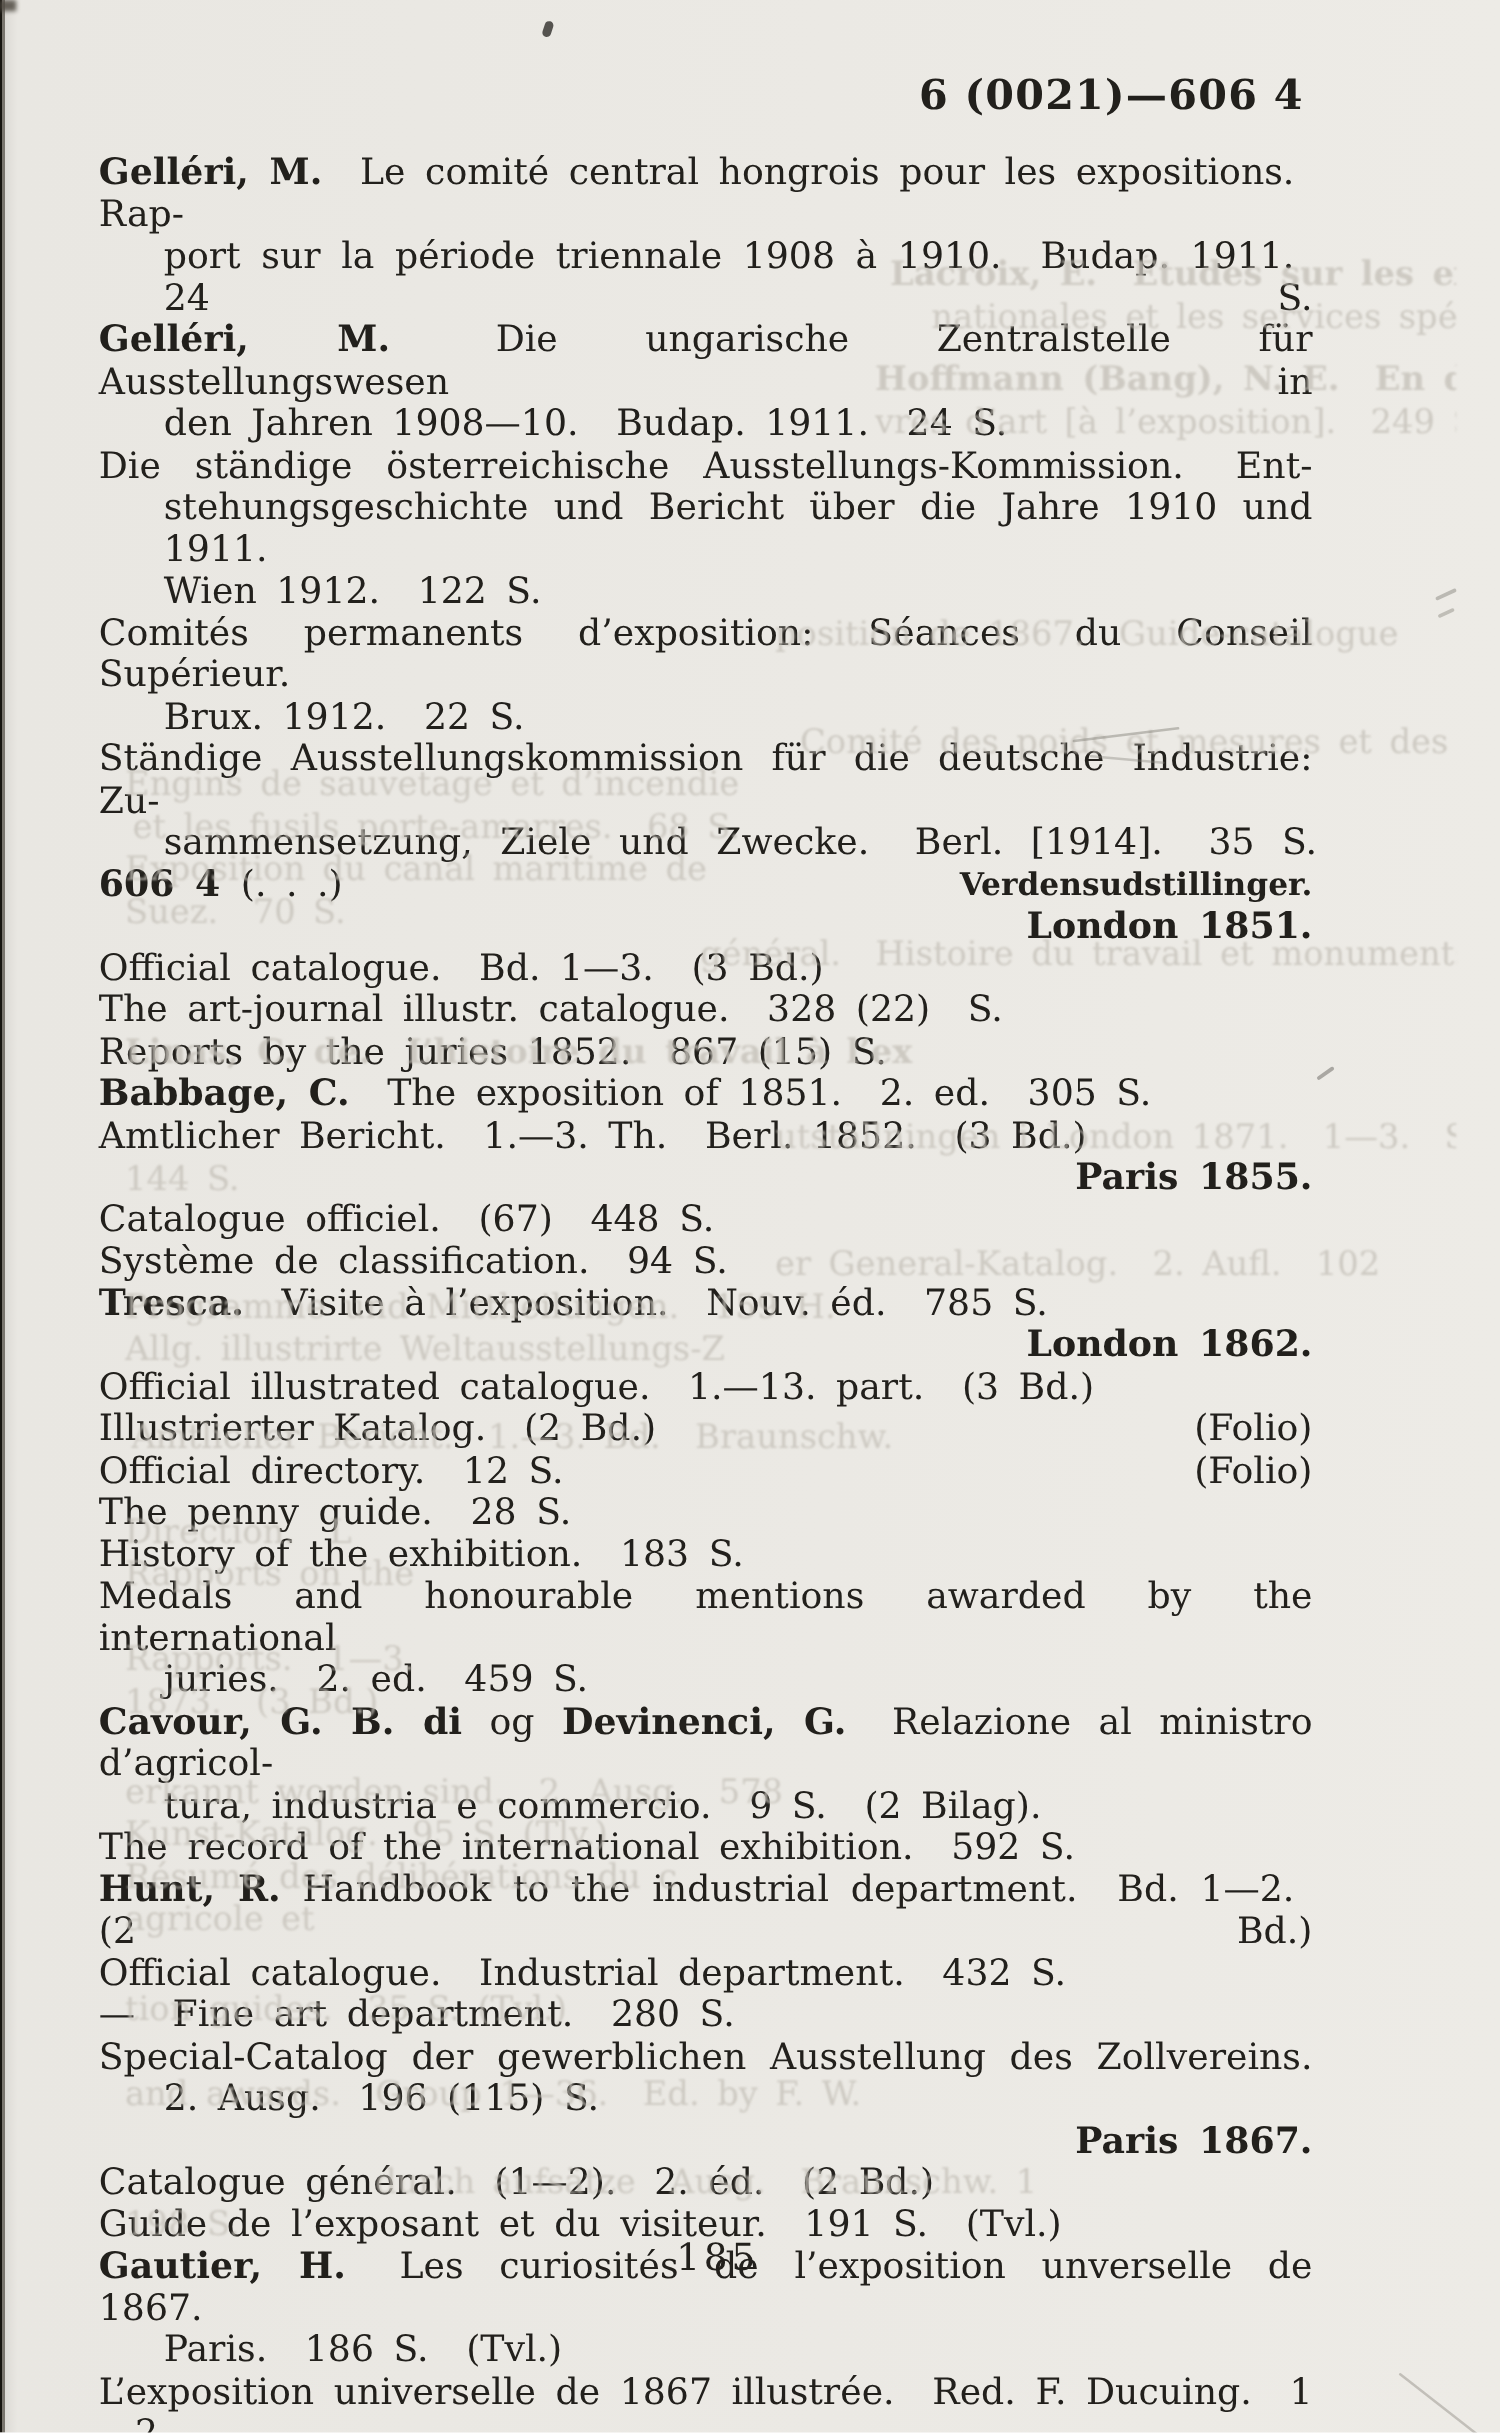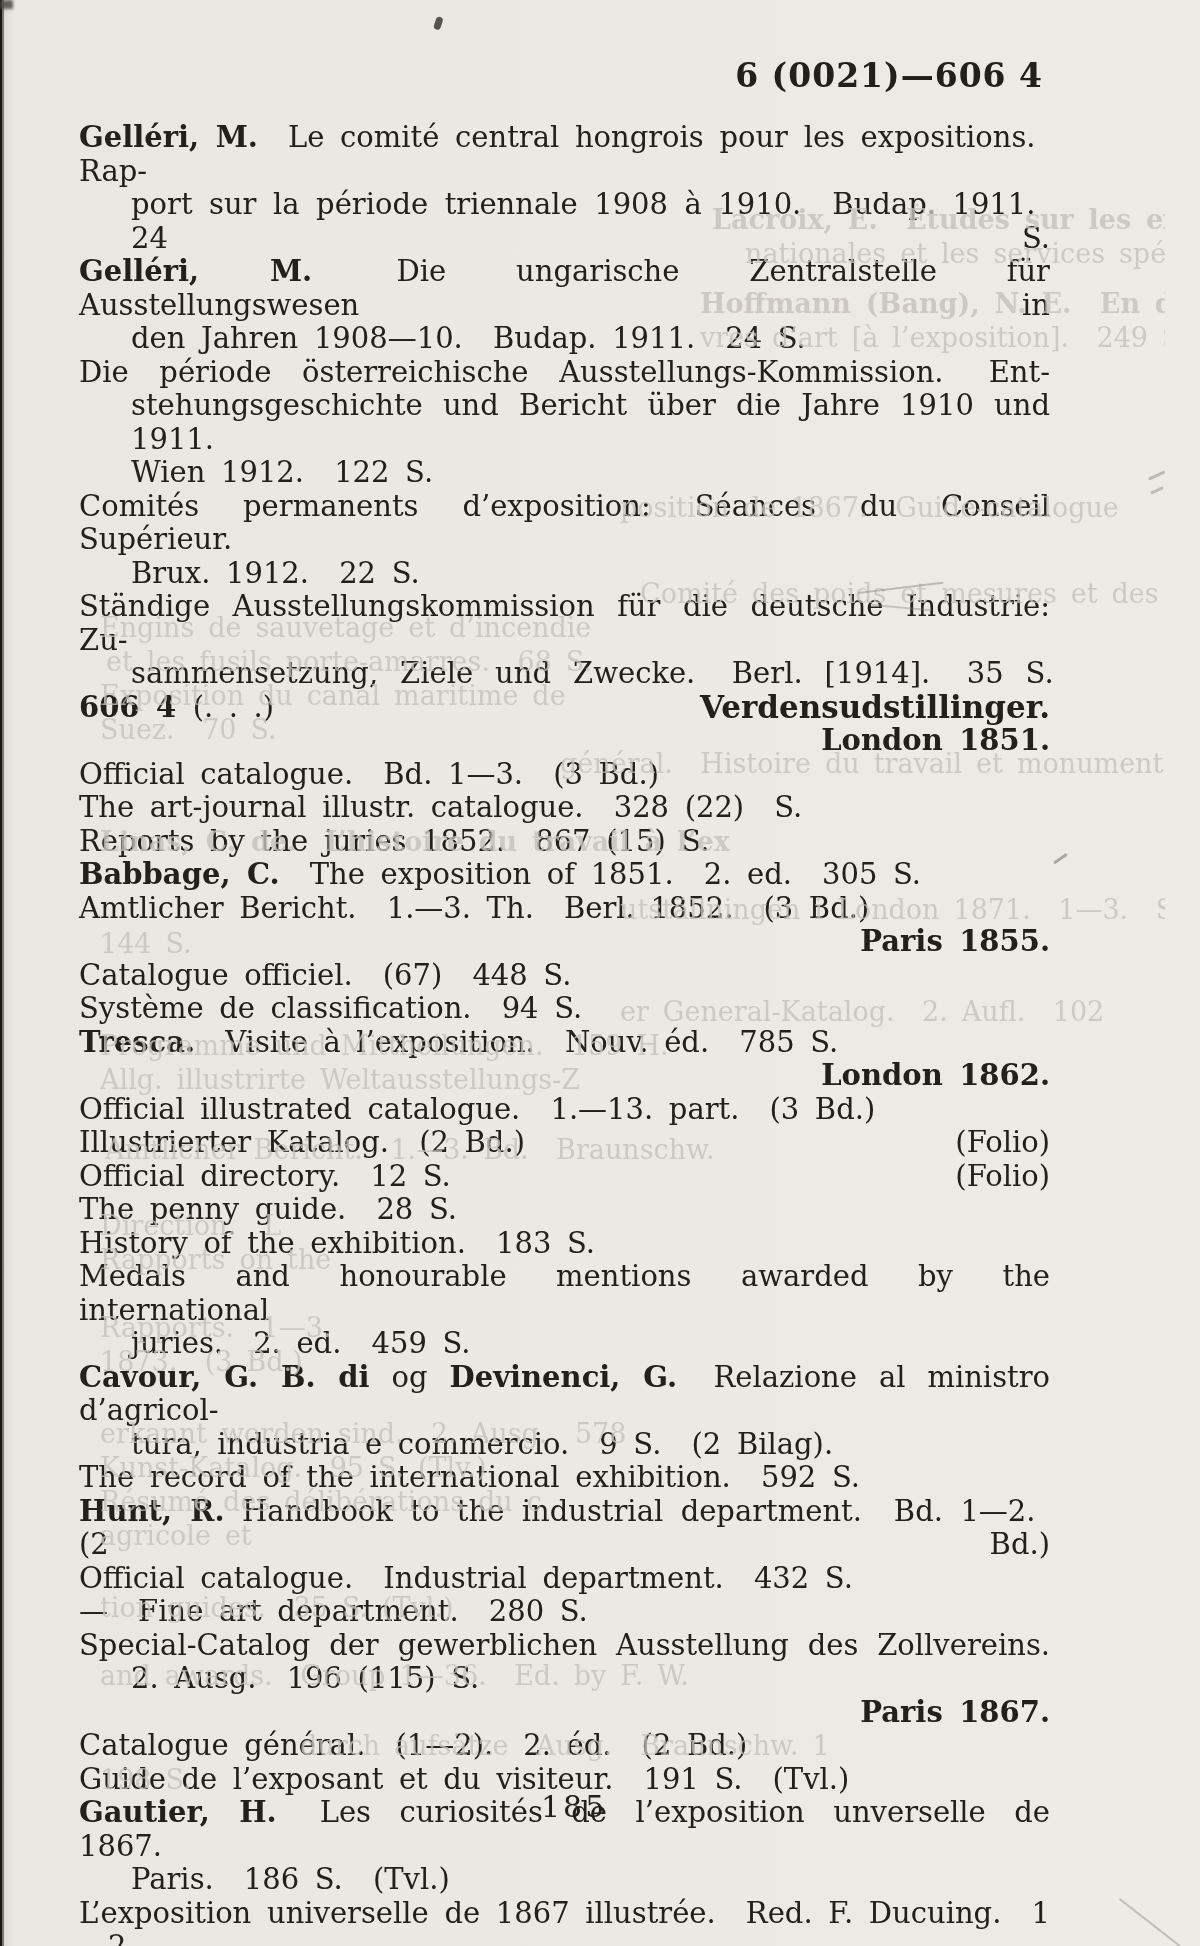--- a/index.html
+++ b/index.html
@@ -49,28 +49,28 @@
 <div class="edge-left"></div>
 <div class="corner-blot"></div>
 
 <div class="page-header">6 (0021)—606 4</div>
 
 <div class="bib">
     <div class="line just"><span class="b">Gelléri, M.</span><span>  Le comité central hongrois pour les expositions.  Rap-</span></div>
     <div class="line cont just"><span>port sur la période triennale 1908 à 1910.  Budap. 1911.  24 S.</span></div>
     <div class="line just"><span class="b">Gelléri, M.</span><span>  Die ungarische Zentralstelle für Ausstellungswesen in</span></div>
     <div class="line cont"><span>den Jahren 1908—10.  Budap. 1911.  24 S.</span></div>
-    <div class="line just"><span>Die période österreichische Ausstellungs-Kommission.  Ent-</span></div>
+    <div class="line just"><span>Die ständige österreichische Ausstellungs-Kommission.  Ent-</span></div>
     <div class="line cont just"><span>stehungsgeschichte und Bericht über die Jahre 1910 und 1911.</span></div>
     <div class="line cont"><span>Wien 1912.  122 S.</span></div>
     <div class="line just"><span>Comités permanents d’exposition: Séances du Conseil Supérieur.</span></div>
     <div class="line cont"><span>Brux. 1912.  22 S.</span></div>
     <div class="line just"><span>Ständige Ausstellungskommission für die deutsche Industrie: Zu-</span></div>
     <div class="line cont wide"><span>sammensetzung, Ziele und Zwecke.  Berl. [1914].  35 S.</span></div>
-    <div class="line"><span class="b">606 4 </span><span>(. . .)</span><span class="rt" style="font-size: 31px; text-align: right;"><span class="b">Verdensudstillinger.</span></span></div>
+    <div class="line"><span class="b">606 4 </span><span>(. . .)</span><span class="rt" style="font-size: 25px; text-align: right;"><span class="b">Verdensudstillinger.</span></span></div>
     <div class="line">
       <span class="rt" style="font-size: 29px;"><span class="b">London 1851.</span></span>
     </div>
     <div class="line"><span>Official catalogue.  Bd. 1—3.  (3 Bd.)</span></div>
     <div class="line"><span>The art-journal illustr. catalogue.  328 (22)  S.</span></div>
     <div class="line"><span>Reports by the juries 1852.  867 (15) S.</span></div>
     <div class="line"><span class="b">Babbage, C.</span><span>  The exposition of 1851.  2. ed.  305 S.</span></div>
     <div class="line"><span>Amtlicher Bericht.  1.—3. Th.  Berl. 1852.  (3 Bd.)</span></div>
     <div class="line">
       <span class="rt" style="font-size: 29px;"><span class="b">Paris 1855.</span></span>

